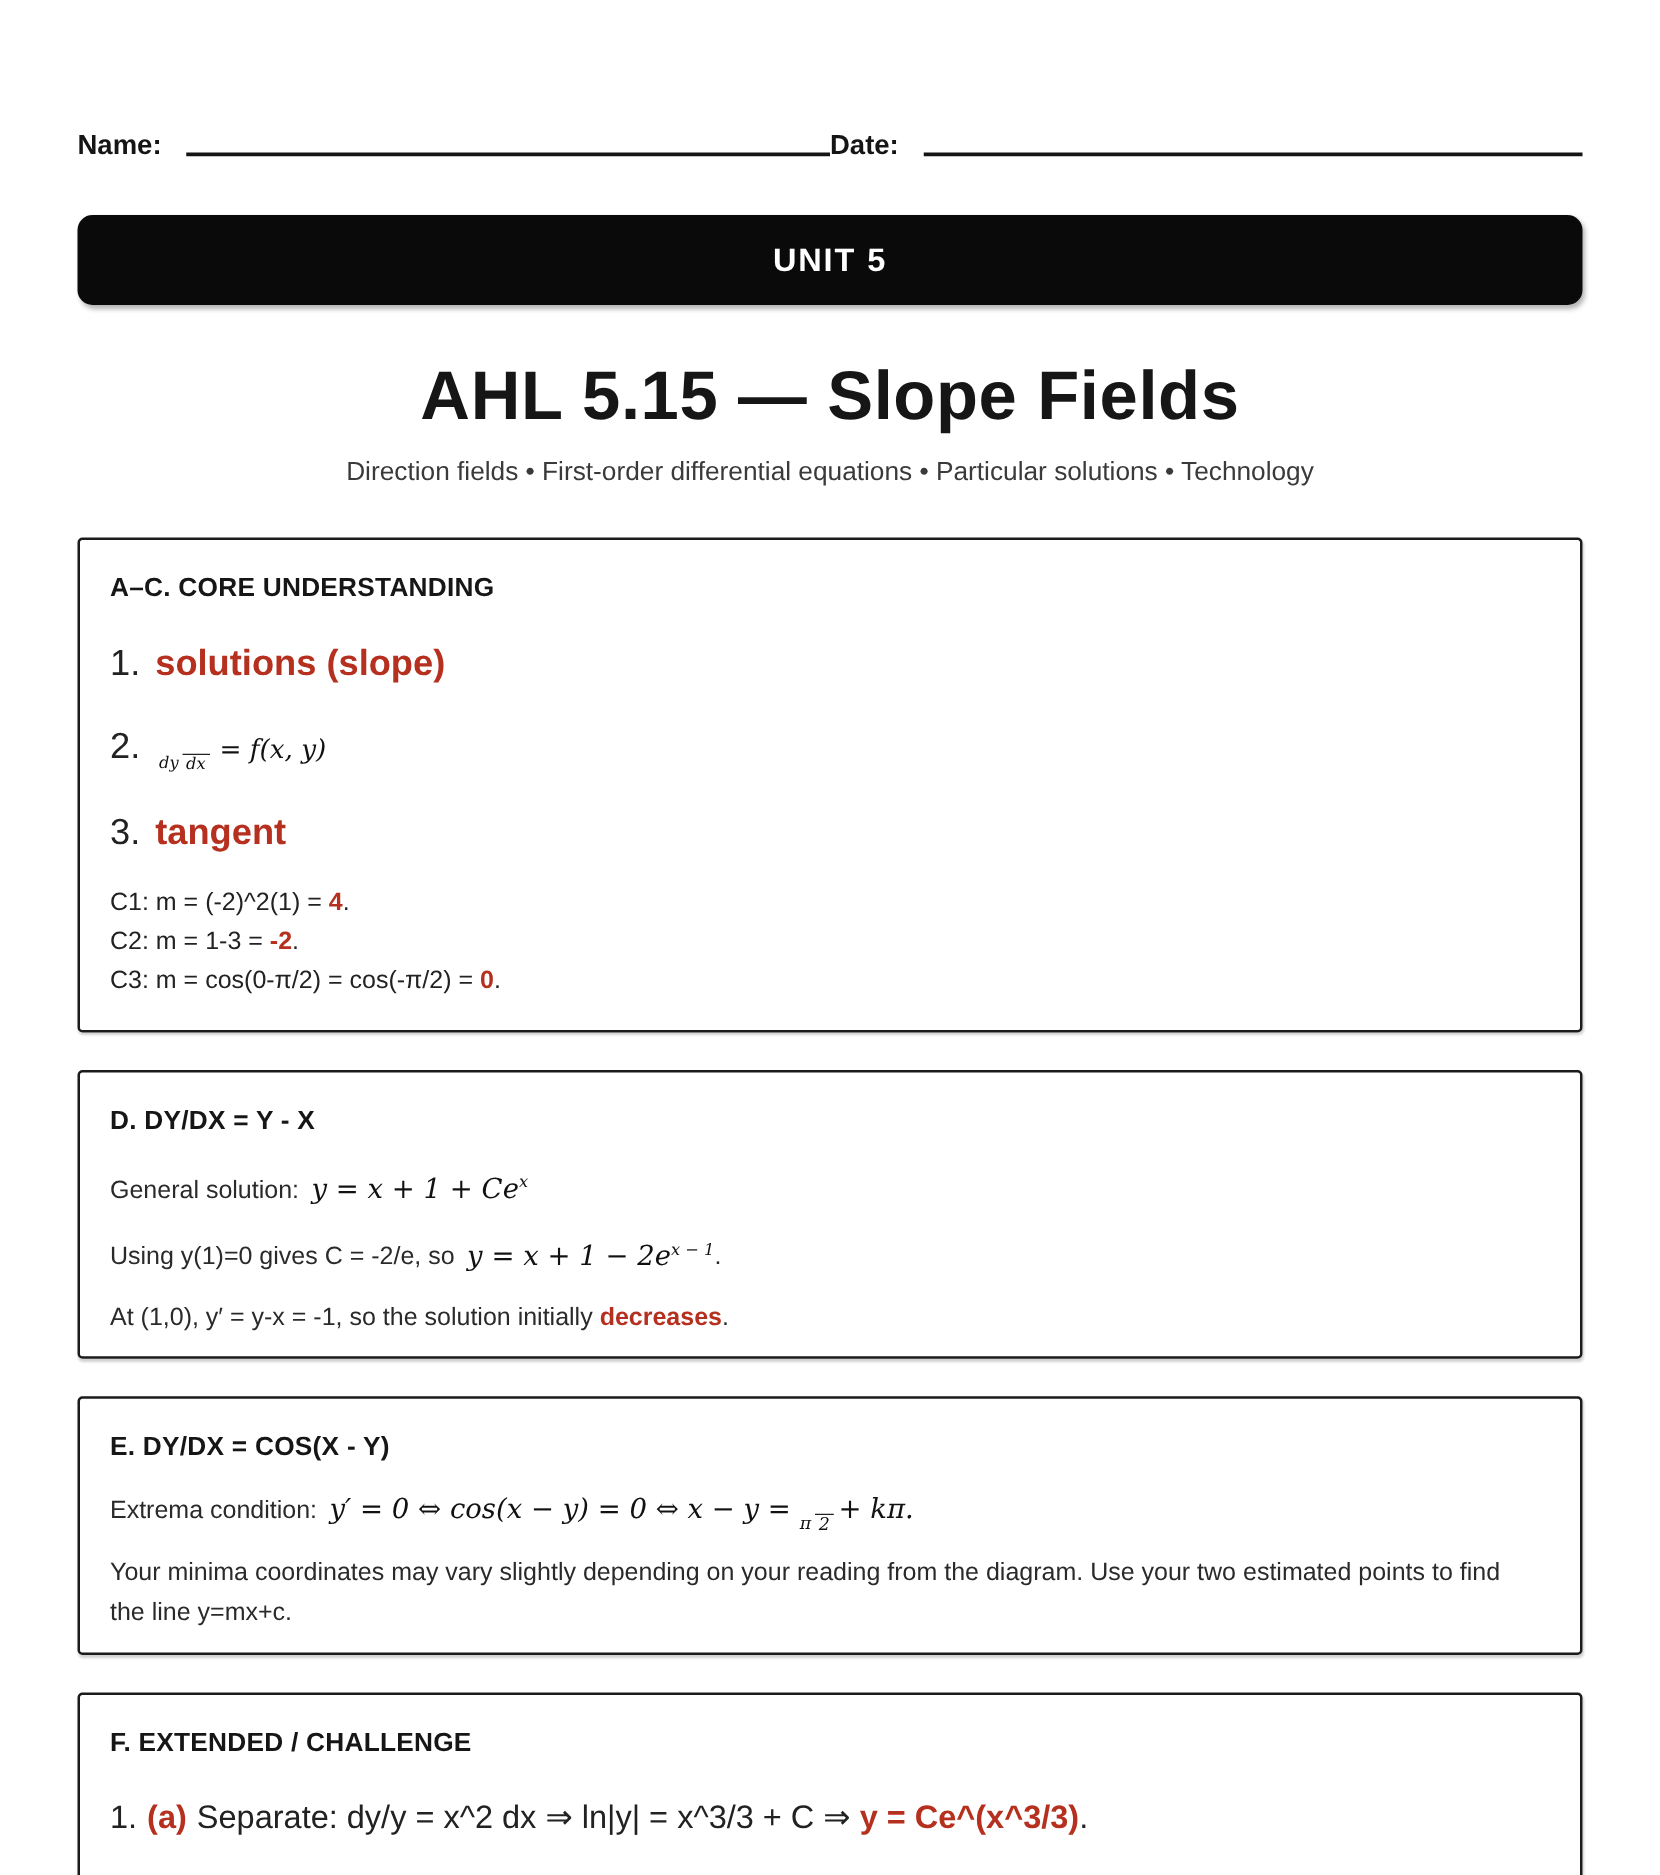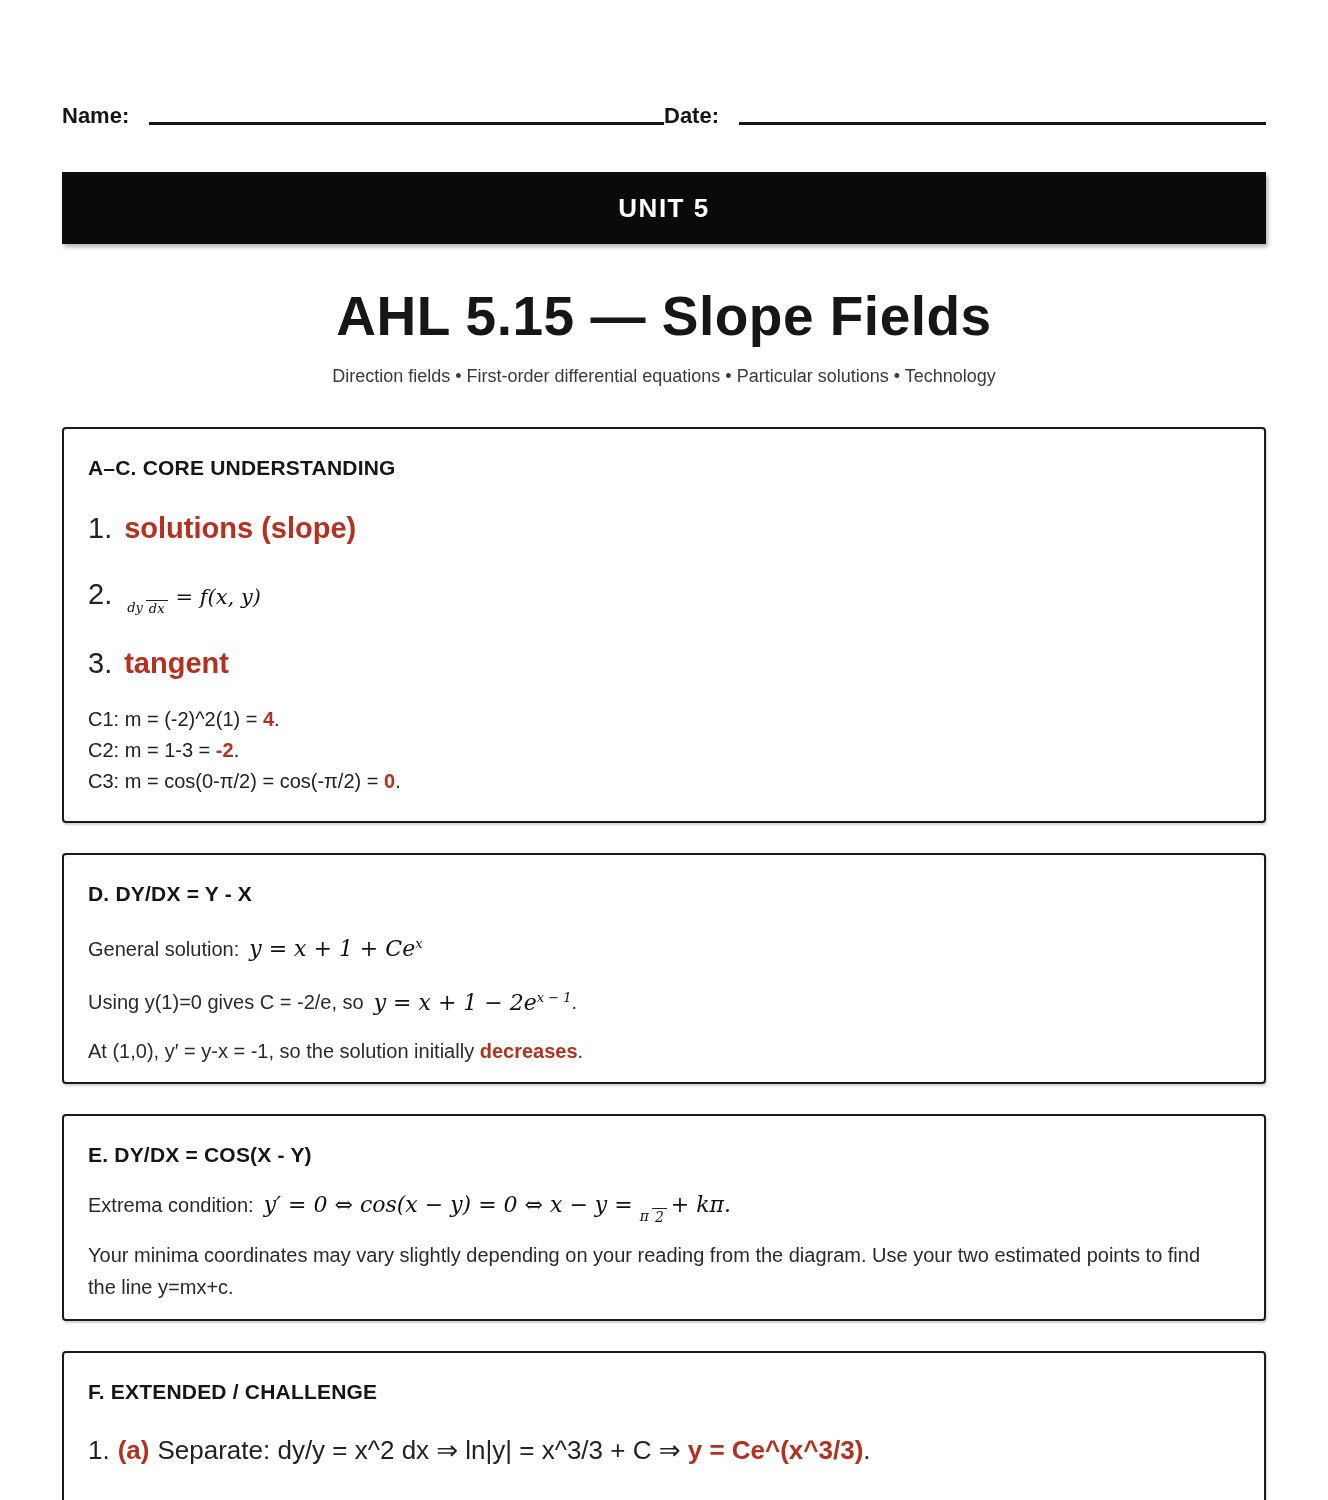--- a/index.html
+++ b/index.html
@@ -12,32 +12,32 @@
   .red{color:#b5301f;}
 
   
   .top-row{display:flex;margin-top:103px;}
   .field{display:flex;flex:1;gap:20px;align-items:flex-end;}
   .flabel{font-size:22px;font-weight:bold;color:#151515;line-height:26px;}
   .fline{flex:1;border-bottom:3px solid #151515;height:1px;margin-bottom:4px;}
 
   
   .banner{
-    margin-top:43px;height:72px;border-radius:0;background:#0a0a0a;
+    margin-top:43px;height:72px;border-radius:12px;background:#0a0a0a;
     display:flex;align-items:center;justify-content:center;
     box-shadow:2px 3px 4px rgba(0,0,0,0.3);
   }
   .banner span{color:#ffffff;font-size:26px;font-weight:bold;letter-spacing:1.5px;}
 
   
   .title{
     margin:42px 0 0 0;text-align:center;font-size:55px;font-weight:800;
     letter-spacing:0.5px;color:#161616;line-height:60px;
   }
-  .subtitle{margin-top:20px;text-align:center;font-size:18px;color:#3a3a3a;}
+  .subtitle{margin-top:20px;text-align:center;font-size:21px;color:#3a3a3a;}
 
   
   .box{
     margin-top:40px;border:2px solid #1b1b1b;border-radius:4px;
     padding:26px 24px 16px 24px;box-shadow:1px 2px 2px rgba(0,0,0,0.18);
   }
   .box + .box{margin-top:30px;}
   .box h2{
     margin:0;font-size:21px;font-weight:bold;color:#161616;
     letter-spacing:0.2px;line-height:26px;

